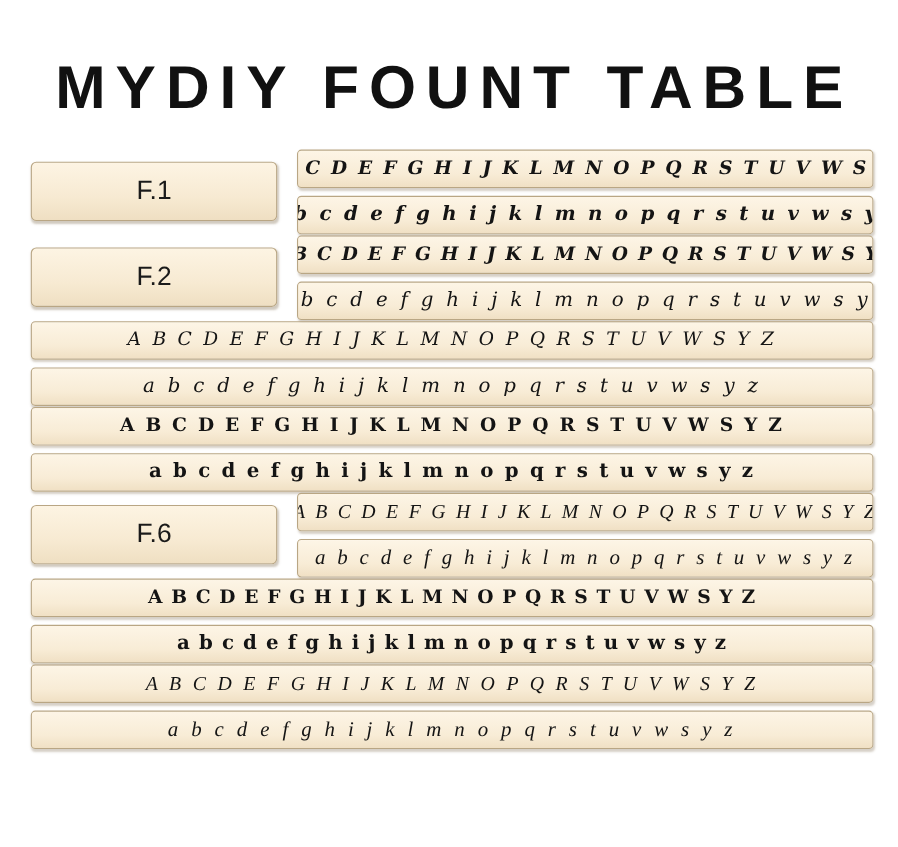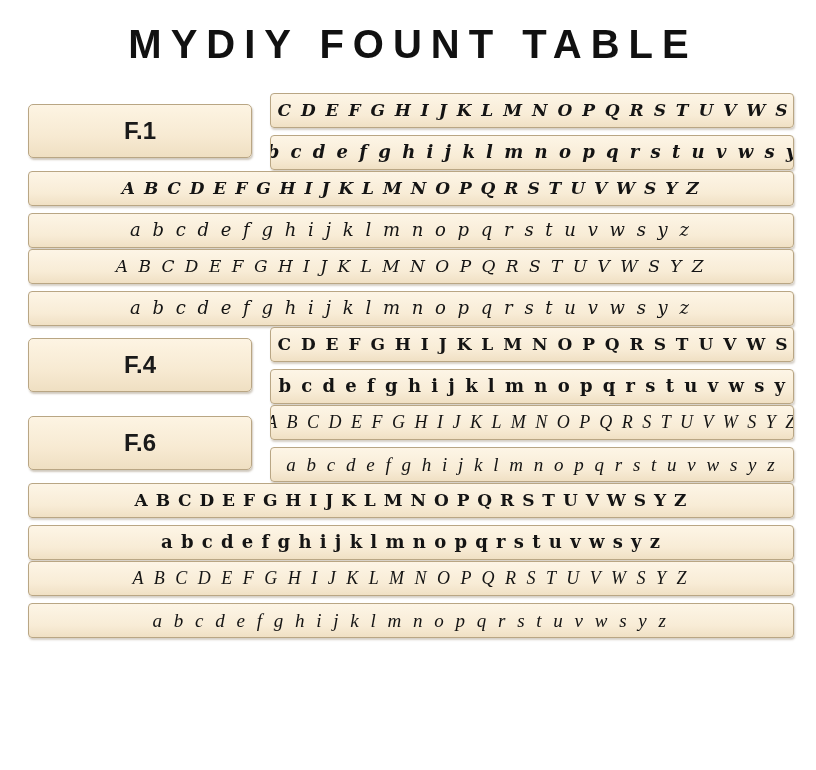--- a/index.html
+++ b/index.html
@@ -15,25 +15,25 @@
   }
   .page {
     position: relative;
     width: 816px;
     height: 770px;
     box-sizing: border-box;
   }
   .title {
     text-align: center;
     font-family: "Liberation Sans", sans-serif;
-    font-size: 40px;
+    font-size: 55px;
     font-weight: bold;
     letter-spacing: 9px;
     color: #111111;
-    padding-top: 24px;
+    padding-top: 52px;
     padding-left: 10px;
     line-height: 1;
   }
   .rows {
     margin-top: 28px;
     padding: 0 22px 0 28px;
     box-sizing: border-box;
   }
   .row {
     display: flex;
@@ -46,21 +46,21 @@
     flex: 0 0 222px;
     height: 52px;
     background: linear-gradient(180deg, #fdf4e3 0%, #f7ead2 60%, #efdfc2 100%);
     border: 1px solid #b9a684;
     border-radius: 5px;
     box-shadow: 1px 2px 2px rgba(120, 100, 70, 0.35);
     display: flex;
     align-items: center;
     justify-content: center;
     font-size: 24px;
-    font-weight: bold;
+    font-weight: normal;
     color: #1a1a1a;
     font-family: "Liberation Sans", sans-serif;
   }
   .strips {
     flex: 1 1 auto;
     display: flex;
     flex-direction: column;
     gap: 7px;
     min-width: 0;
   }
@@ -120,43 +120,43 @@
         <div class="strips">
           <div class="strip f-script-upper">
             <span>A B C D E F G H I J K L M N O P Q R S T U V W S Y Z</span>
           </div>
           <div class="strip f-script-lower">
             <span>a b c d e f g h i j k l m n o p q r s t u v w s y z</span>
           </div>
         </div>
       </div>
       <div class="row">
+        <div class="label-plate">
+          <span>F.2</span>
+        </div>
         <div class="strips">
           <div class="strip f-ornate-upper">
             <span>A B C D E F G H I J K L M N O P Q R S T U V W S Y Z</span>
           </div>
           <div class="strip f-ornate-lower">
             <span>a b c d e f g h i j k l m n o p q r s t u v w s y z</span>
           </div>
         </div>
       </div>
       <div class="row">
         <div class="strips">
           <div class="strip f-thin-upper">
             <span>A B C D E F G H I J K L M N O P Q R S T U V W S Y Z</span>
           </div>
           <div class="strip f-thin-lower">
             <span>a b c d e f g h i j k l m n o p q r s t u v w s y z</span>
           </div>
         </div>
       </div>
       <div class="row">
-        <div class="label-plate">
-          <span>F.4</span>
-        </div>
         <div class="strips">
           <div class="strip f-bold-upper">
             <span>A B C D E F G H I J K L M N O P Q R S T U V W S Y Z</span>
           </div>
           <div class="strip f-bold-lower">
             <span>a b c d e f g h i j k l m n o p q r s t u v w s y z</span>
           </div>
         </div>
       </div>
       <div class="row">

